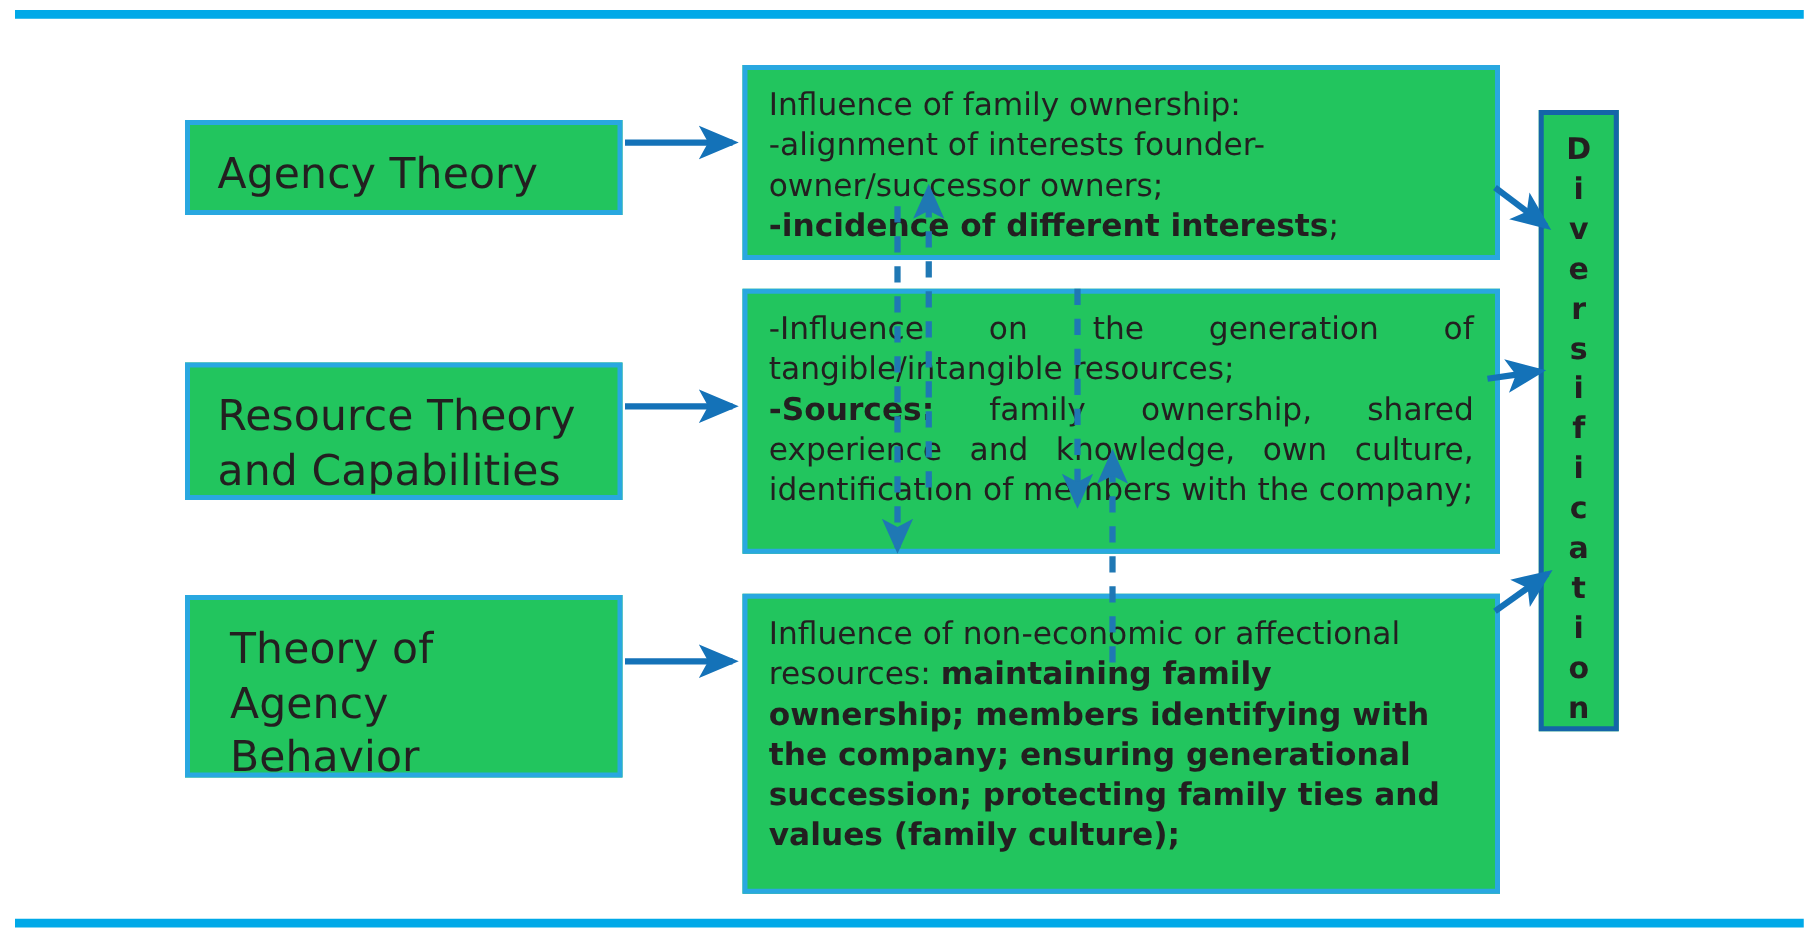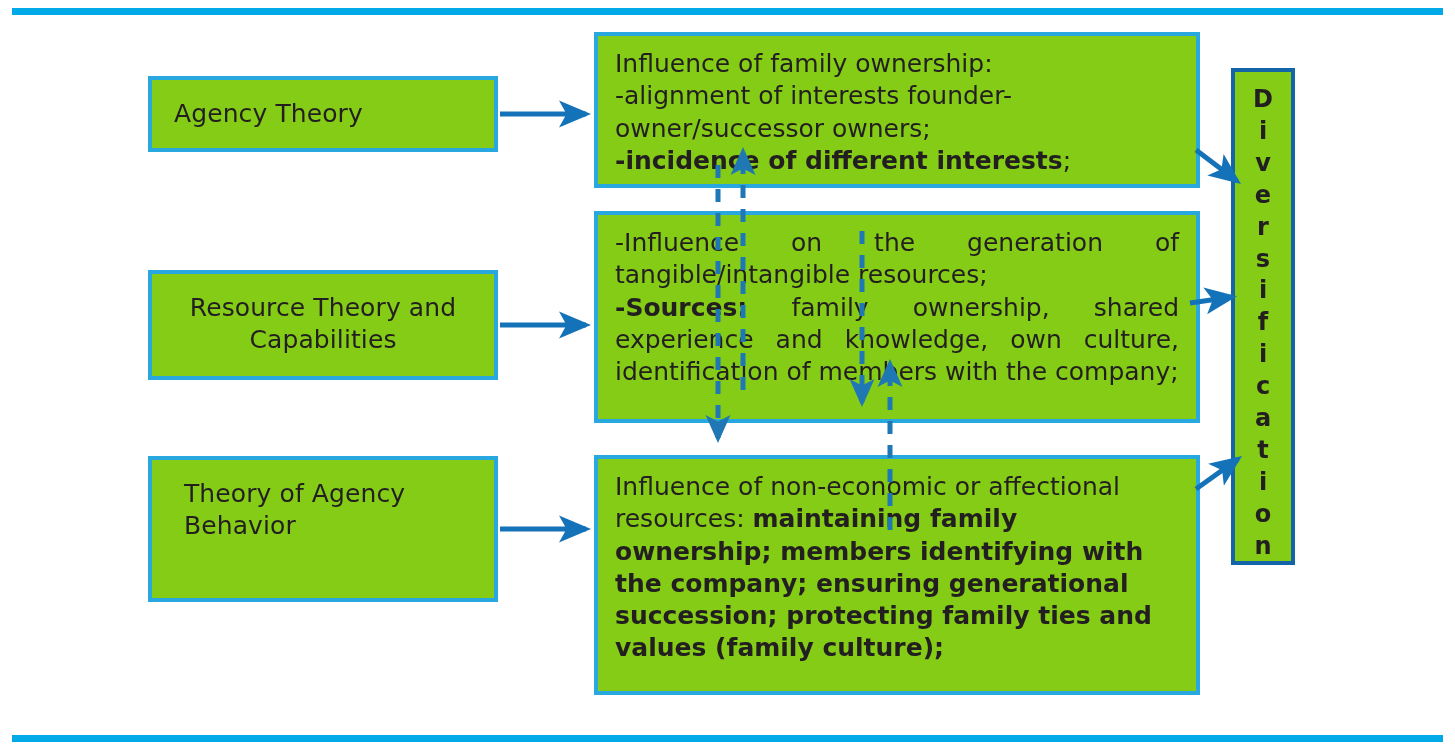--- a/index.html
+++ b/index.html
@@ -27,38 +27,39 @@
     height: 7px;
     background: #00a9e8;
   }
   .rule.top    { top: 8px; }
   .rule.bottom { top: 735px; }
 
   
   .box {
     position: absolute;
     box-sizing: border-box;
-    background: #84cc16;
+    background: #22c55e;
     border: 4px solid #2ba6de;
+    margin-top: 20px;
   }
 
   
   .theory-box {
     border-color: #29a8e0;
     padding: 18px 22px 0 22px;
   }
   .theory-label {
-    font-size: 25px;
+    font-size: 34px;
     line-height: 1.28;
     color: #231f20;
     letter-spacing: 0.1px;
   }
 
   #theory-1 { left: 148px; top: 76px;  width: 350px; height: 76px;  }
-  #theory-2 { left: 148px; top: 270px; width: 350px; height: 110px; text-align: center; }
+  #theory-2 { left: 148px; top: 270px; width: 350px; height: 110px; }
   #theory-3 { left: 148px; top: 456px; width: 350px; height: 146px; padding-left: 32px; }
 
   
   .desc-box {
     border-color: #29a8e0;
     padding: 12px 17px 10px 17px;
   }
   .desc-text {
     font-size: 25px;
     line-height: 1.29;

